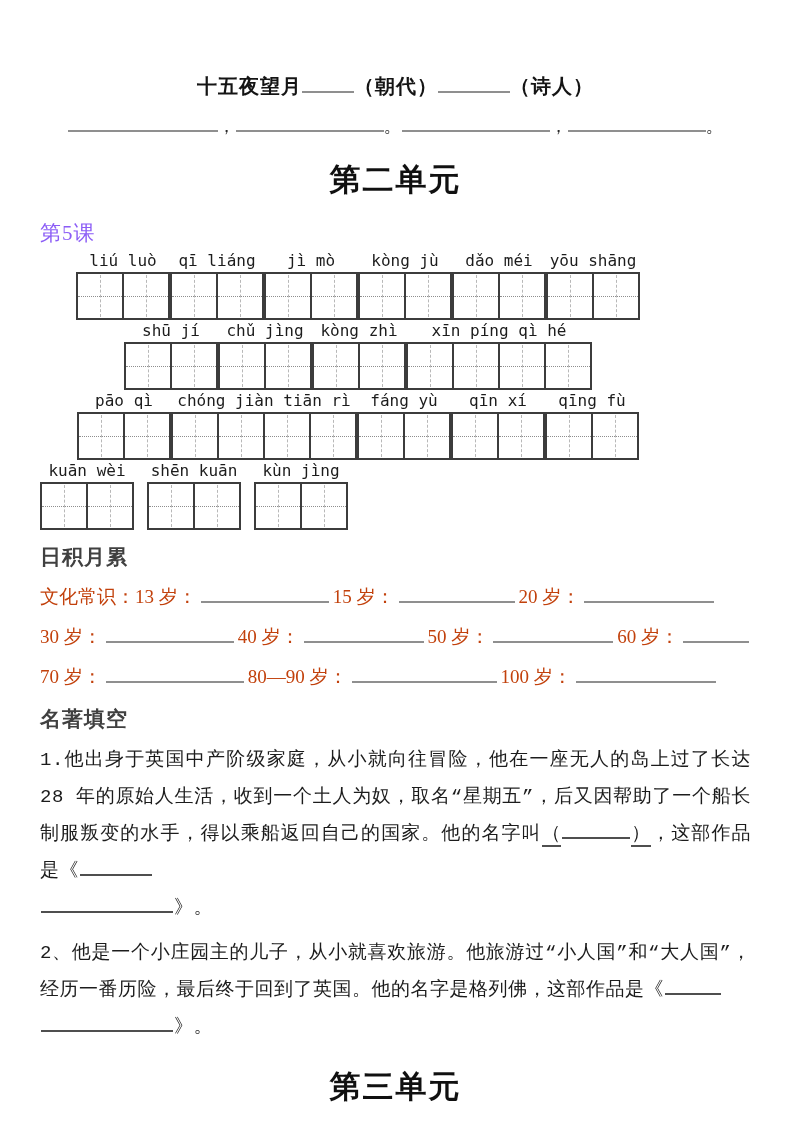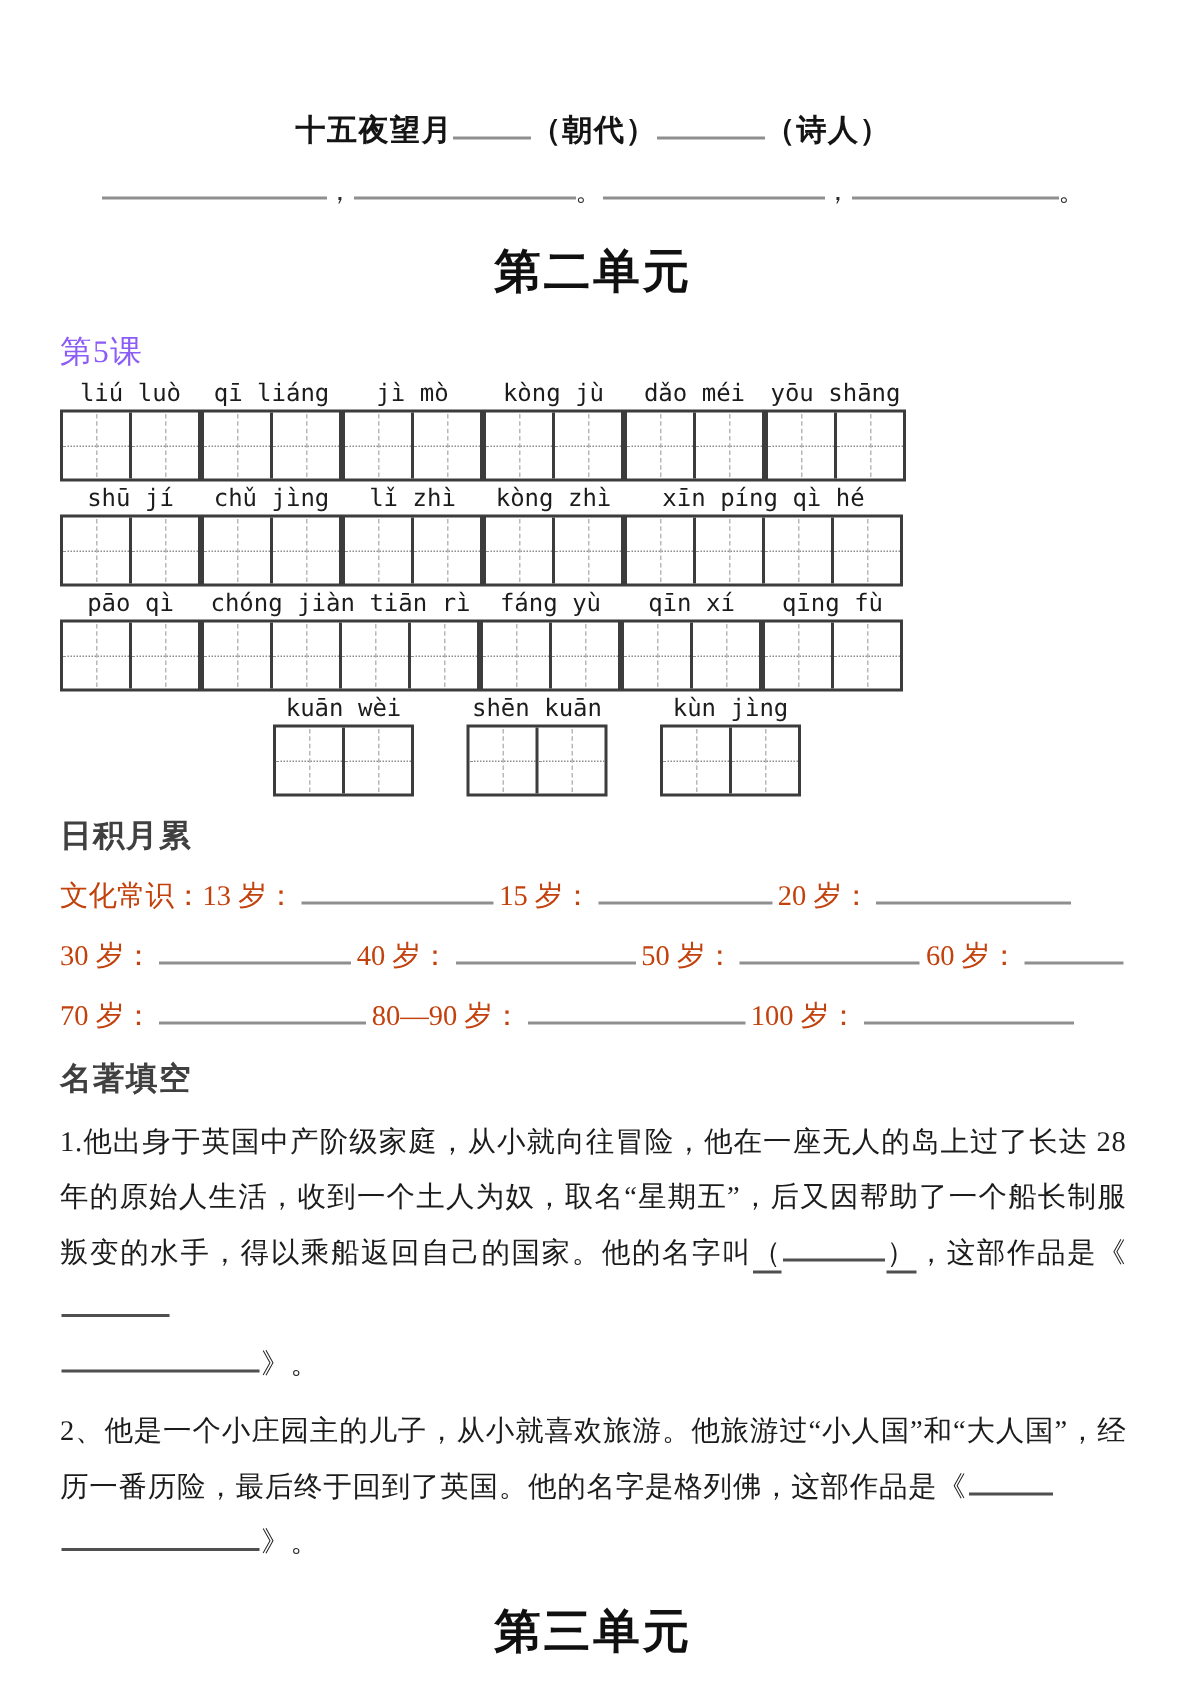--- a/index.html
+++ b/index.html
@@ -34,22 +34,22 @@
     margin-top:20px;text-align:center;font-size:31px;line-height:42px;
     font-weight:bold;font-family:Liberation Serif, serif;
     color:#101010;letter-spacing:2px;
   }
   .lesson-title{
     margin-top:17px;font-size:21px;line-height:30px;color:#8b5cf6;letter-spacing:1px;
   }
 
   
   .wrows{margin-top:2px;width:636px;}
-  .wrow{display:flex;justify-content:flex-start;}
-  .wrow.left{justify-content:center;gap:35px;}
+  .wrow{display:flex;justify-content:center;}
+  .wrow.left{justify-content:flex-start;gap:13px;}
   .wgroup{display:flex;flex-direction:column;align-items:center;}
   .pylabel{
     height:22px;line-height:22px;font-size:16px;color:#1c1c1c;
     font-family:"DejaVu Sans Mono",monospace;white-space:nowrap;
   }
   .wgrid{display:flex;border:2px solid #3c3c3c;background:#fff;}
   .wcell{width:44px;height:44px;position:relative;border-left:2px solid #3c3c3c;}
   .wcell:first-child{border-left:none;}
   .wcell::before{
     content:"";position:absolute;left:50%;top:1px;bottom:1px;width:0;
@@ -67,21 +67,21 @@
     letter-spacing:1px;
   }
 
   
   .age-line{margin-top:10px;font-size:19px;line-height:30px;color:#c2410c;white-space:nowrap;}
   .age-line .blank{margin:0 4px;}
 
   
   .para{
     margin-top:8px;font-size:19px;line-height:37px;color:#1c1c1c;
-    text-align:justify;letter-spacing:0.5px;
+    text-align:justify;letter-spacing:0.5px;font-family:Liberation Mono, monospace;
   }
   .para .blank{margin:0 1px;}
 </style>
 </head>
 <body>
 
 <div class="page">
 
   <div class="poem-line"><span>十五夜望月</span><span class="blank" style="width: 52px;"></span><span>（朝代）</span><span class="blank" style="width: 72px;"></span><span>（诗人）</span></div>
 
@@ -139,27 +139,20 @@
       <div class="wrow">
         <div class="wgroup">
           <div class="pylabel">shū jí</div>
           <div class="wgrid">
             <div class="wcell"></div>
             <div class="wcell"></div>
           </div>
         </div>
         <div class="wgroup">
           <div class="pylabel">chǔ jìng</div>
-          <div class="wgrid">
-            <div class="wcell"></div>
-            <div class="wcell"></div>
-          </div>
-        </div>
-        <div class="wgroup">
-          <div class="pylabel">lǐ zhì</div>
           <div class="wgrid">
             <div class="wcell"></div>
             <div class="wcell"></div>
           </div>
         </div>
         <div class="wgroup">
           <div class="pylabel">kòng zhì</div>
           <div class="wgrid">
             <div class="wcell"></div>
             <div class="wcell"></div>

